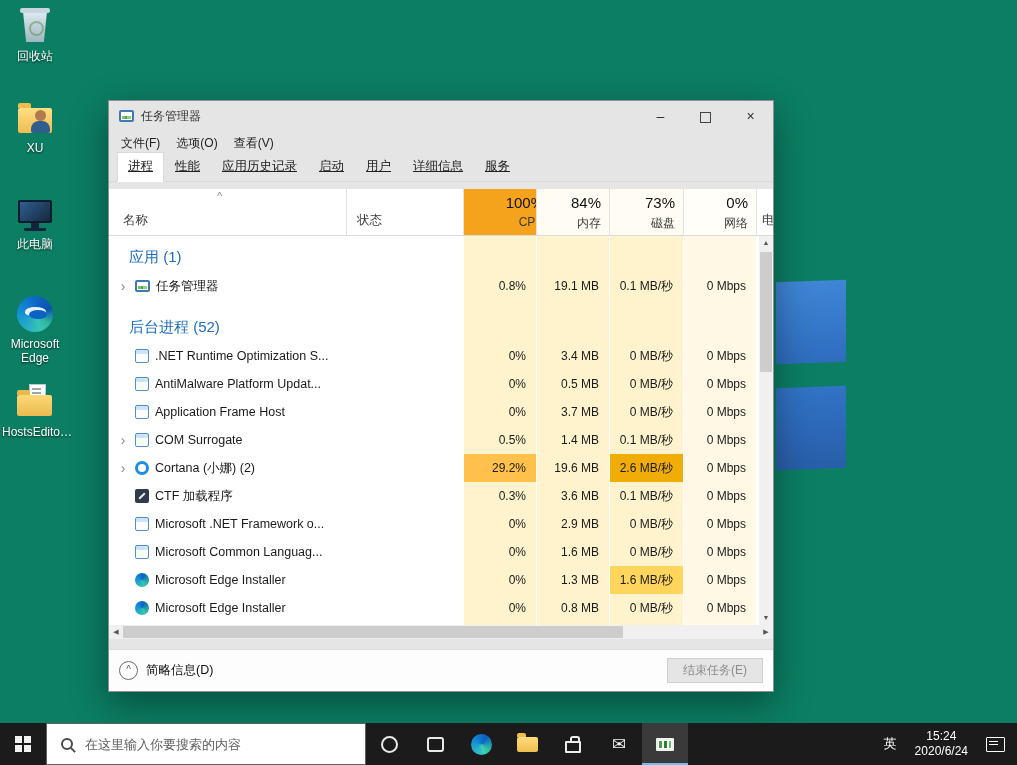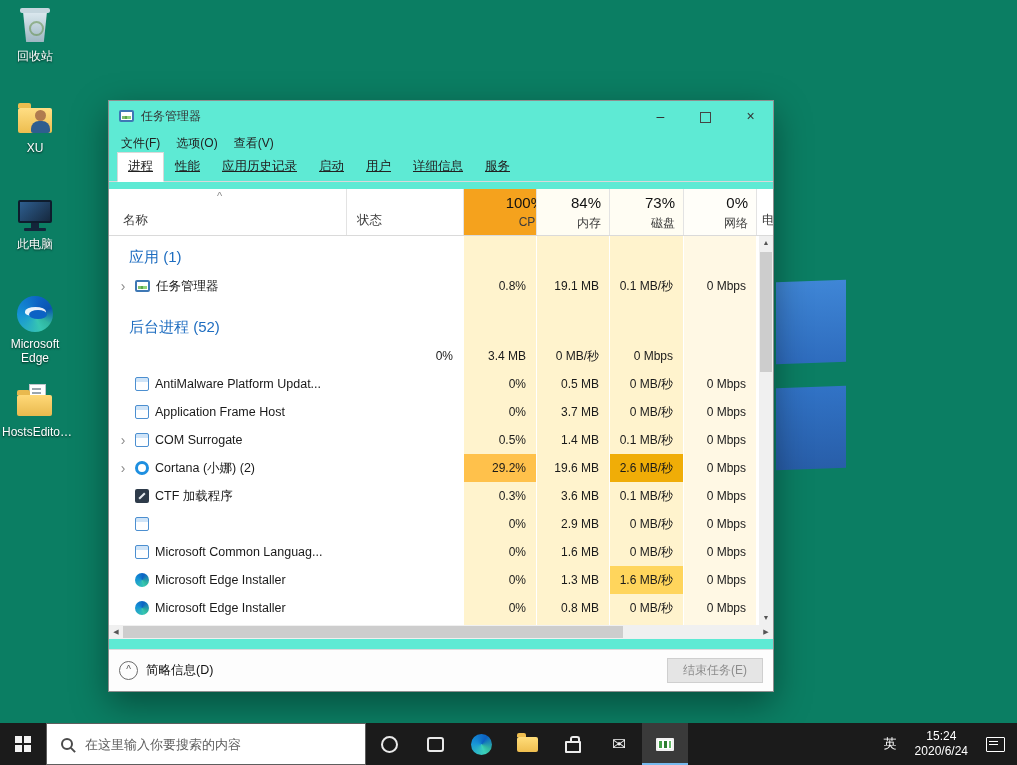--- a/index.html
+++ b/index.html
@@ -29,21 +29,21 @@
   .di-this-pc .p-c{left:11px;top:34px;width:22px;height:3px;background:#13253A;border-radius:1px;}
   .di-edge .p-a{left:4px;top:2px;width:36px;height:36px;border-radius:50%;background:conic-gradient(from 160deg,#37C6B2,#1592D6 30%,#0C62C4 60%,#0A54B0 75%,#2FB5A0 90%,#37C6B2);}
   .di-edge .p-b{left:12px;top:13px;width:21px;height:9px;background:rgba(255,255,255,.9);border-radius:50% 50% 40% 40%;}
   .di-edge .p-c{left:16px;top:16px;width:18px;height:9px;background:#0C62C4;border-radius:50%;}
   .di-folder-files .p-a{left:16px;top:2px;width:15px;height:18px;background:#fff;border:1px solid #BFC6CC;}
   .di-folder-files .p-b{left:19px;top:6px;width:9px;height:2px;background:#9AA6AE;box-shadow:0 4px 0 #9AA6AE,0 8px 0 #9AA6AE;}
   .di-folder-files .p-c{left:4px;top:13px;width:35px;height:21px;background:linear-gradient(#FFD978,#E9B94E);border-radius:2px;}
   .di-folder-files .p-c::before{content:'';position:absolute;top:-5px;left:0;width:13px;height:5px;background:#E9B94E;border-radius:2px 2px 0 0;}
 
   
-  .tm-window{position:absolute;left:108px;top:100px;width:664px;height:590px;background:#5eead4;z-index:5;border:1px solid #8F8F8F;box-sizing:content-box;box-shadow:0 12px 34px rgba(0,0,0,.38);font-size:12px;color:#1a1a1a;}
+  .tm-window{position:absolute;left:108px;top:100px;width:664px;height:590px;background:#e5e5e5;z-index:5;border:1px solid #8F8F8F;box-sizing:content-box;box-shadow:0 12px 34px rgba(0,0,0,.38);font-size:12px;color:#1a1a1a;}
   .titlebar{position:absolute;left:0;right:0;top:0;height:30px;display:flex;align-items:center;}
   .titlebar .title{font-size:12px;color:#333;margin-left:7px;}
   .win-controls{margin-left:auto;display:flex;height:30px;}
   .wc{width:45px;height:30px;text-align:center;line-height:30px;color:#333;font-size:14px;}
   .wc.max i{display:inline-block;width:9px;height:9px;border:1px solid #444;vertical-align:middle;}
   .app-mini{margin-left:10px;}
   .pi-taskmgr{display:inline-block;width:15px;height:12px;border:2px solid #3E78B5;border-radius:2px;background:#fff;box-sizing:border-box;position:relative;}
   .pi-taskmgr::after{content:'';position:absolute;left:1px;right:1px;bottom:1px;height:3px;background:linear-gradient(90deg,#7FBF6C 0 30%,#5AA64B 30% 60%,#8FD47B 60%);}
   .menubar{position:absolute;left:0;right:0;top:30px;height:24px;display:flex;align-items:center;padding-left:4px;}
   .menu-item{padding:0 8px;font-size:12px;color:#222;line-height:24px;}
@@ -247,20 +247,25 @@
               <span class="pname">任务管理器</span>
             </div>
             <div class="cell"></div>
             <div class="cell num">0.8%</div>
             <div class="cell num">19.1 MB</div>
             <div class="cell num">0.1 MB/秒</div>
             <div class="cell num">0 Mbps</div>
           </div>
           <div class="group-header gap">后台进程 (52)</div>
           <div class="prow">
+            <div class="cell namec">
+              <span class="chev hidden">›</span>
+              <span class="picon pi-window"></span>
+              <span class="pname">.NET Runtime Optimization S...</span>
+            </div>
             <div class="cell"></div>
             <div class="cell num">0%</div>
             <div class="cell num">3.4 MB</div>
             <div class="cell num">0 MB/秒</div>
             <div class="cell num">0 Mbps</div>
           </div>
           <div class="prow">
             <div class="cell namec">
               <span class="chev hidden">›</span>
               <span class="picon pi-window"></span>
@@ -317,20 +322,21 @@
             <div class="cell"></div>
             <div class="cell num">0.3%</div>
             <div class="cell num">3.6 MB</div>
             <div class="cell num">0.1 MB/秒</div>
             <div class="cell num">0 Mbps</div>
           </div>
           <div class="prow">
             <div class="cell namec">
               <span class="chev hidden">›</span>
               <span class="picon pi-window"></span>
+              <span class="pname">Microsoft .NET Framework o...</span>
             </div>
             <div class="cell"></div>
             <div class="cell num">0%</div>
             <div class="cell num">2.9 MB</div>
             <div class="cell num">0 MB/秒</div>
             <div class="cell num">0 Mbps</div>
           </div>
           <div class="prow">
             <div class="cell namec">
               <span class="chev hidden">›</span>

